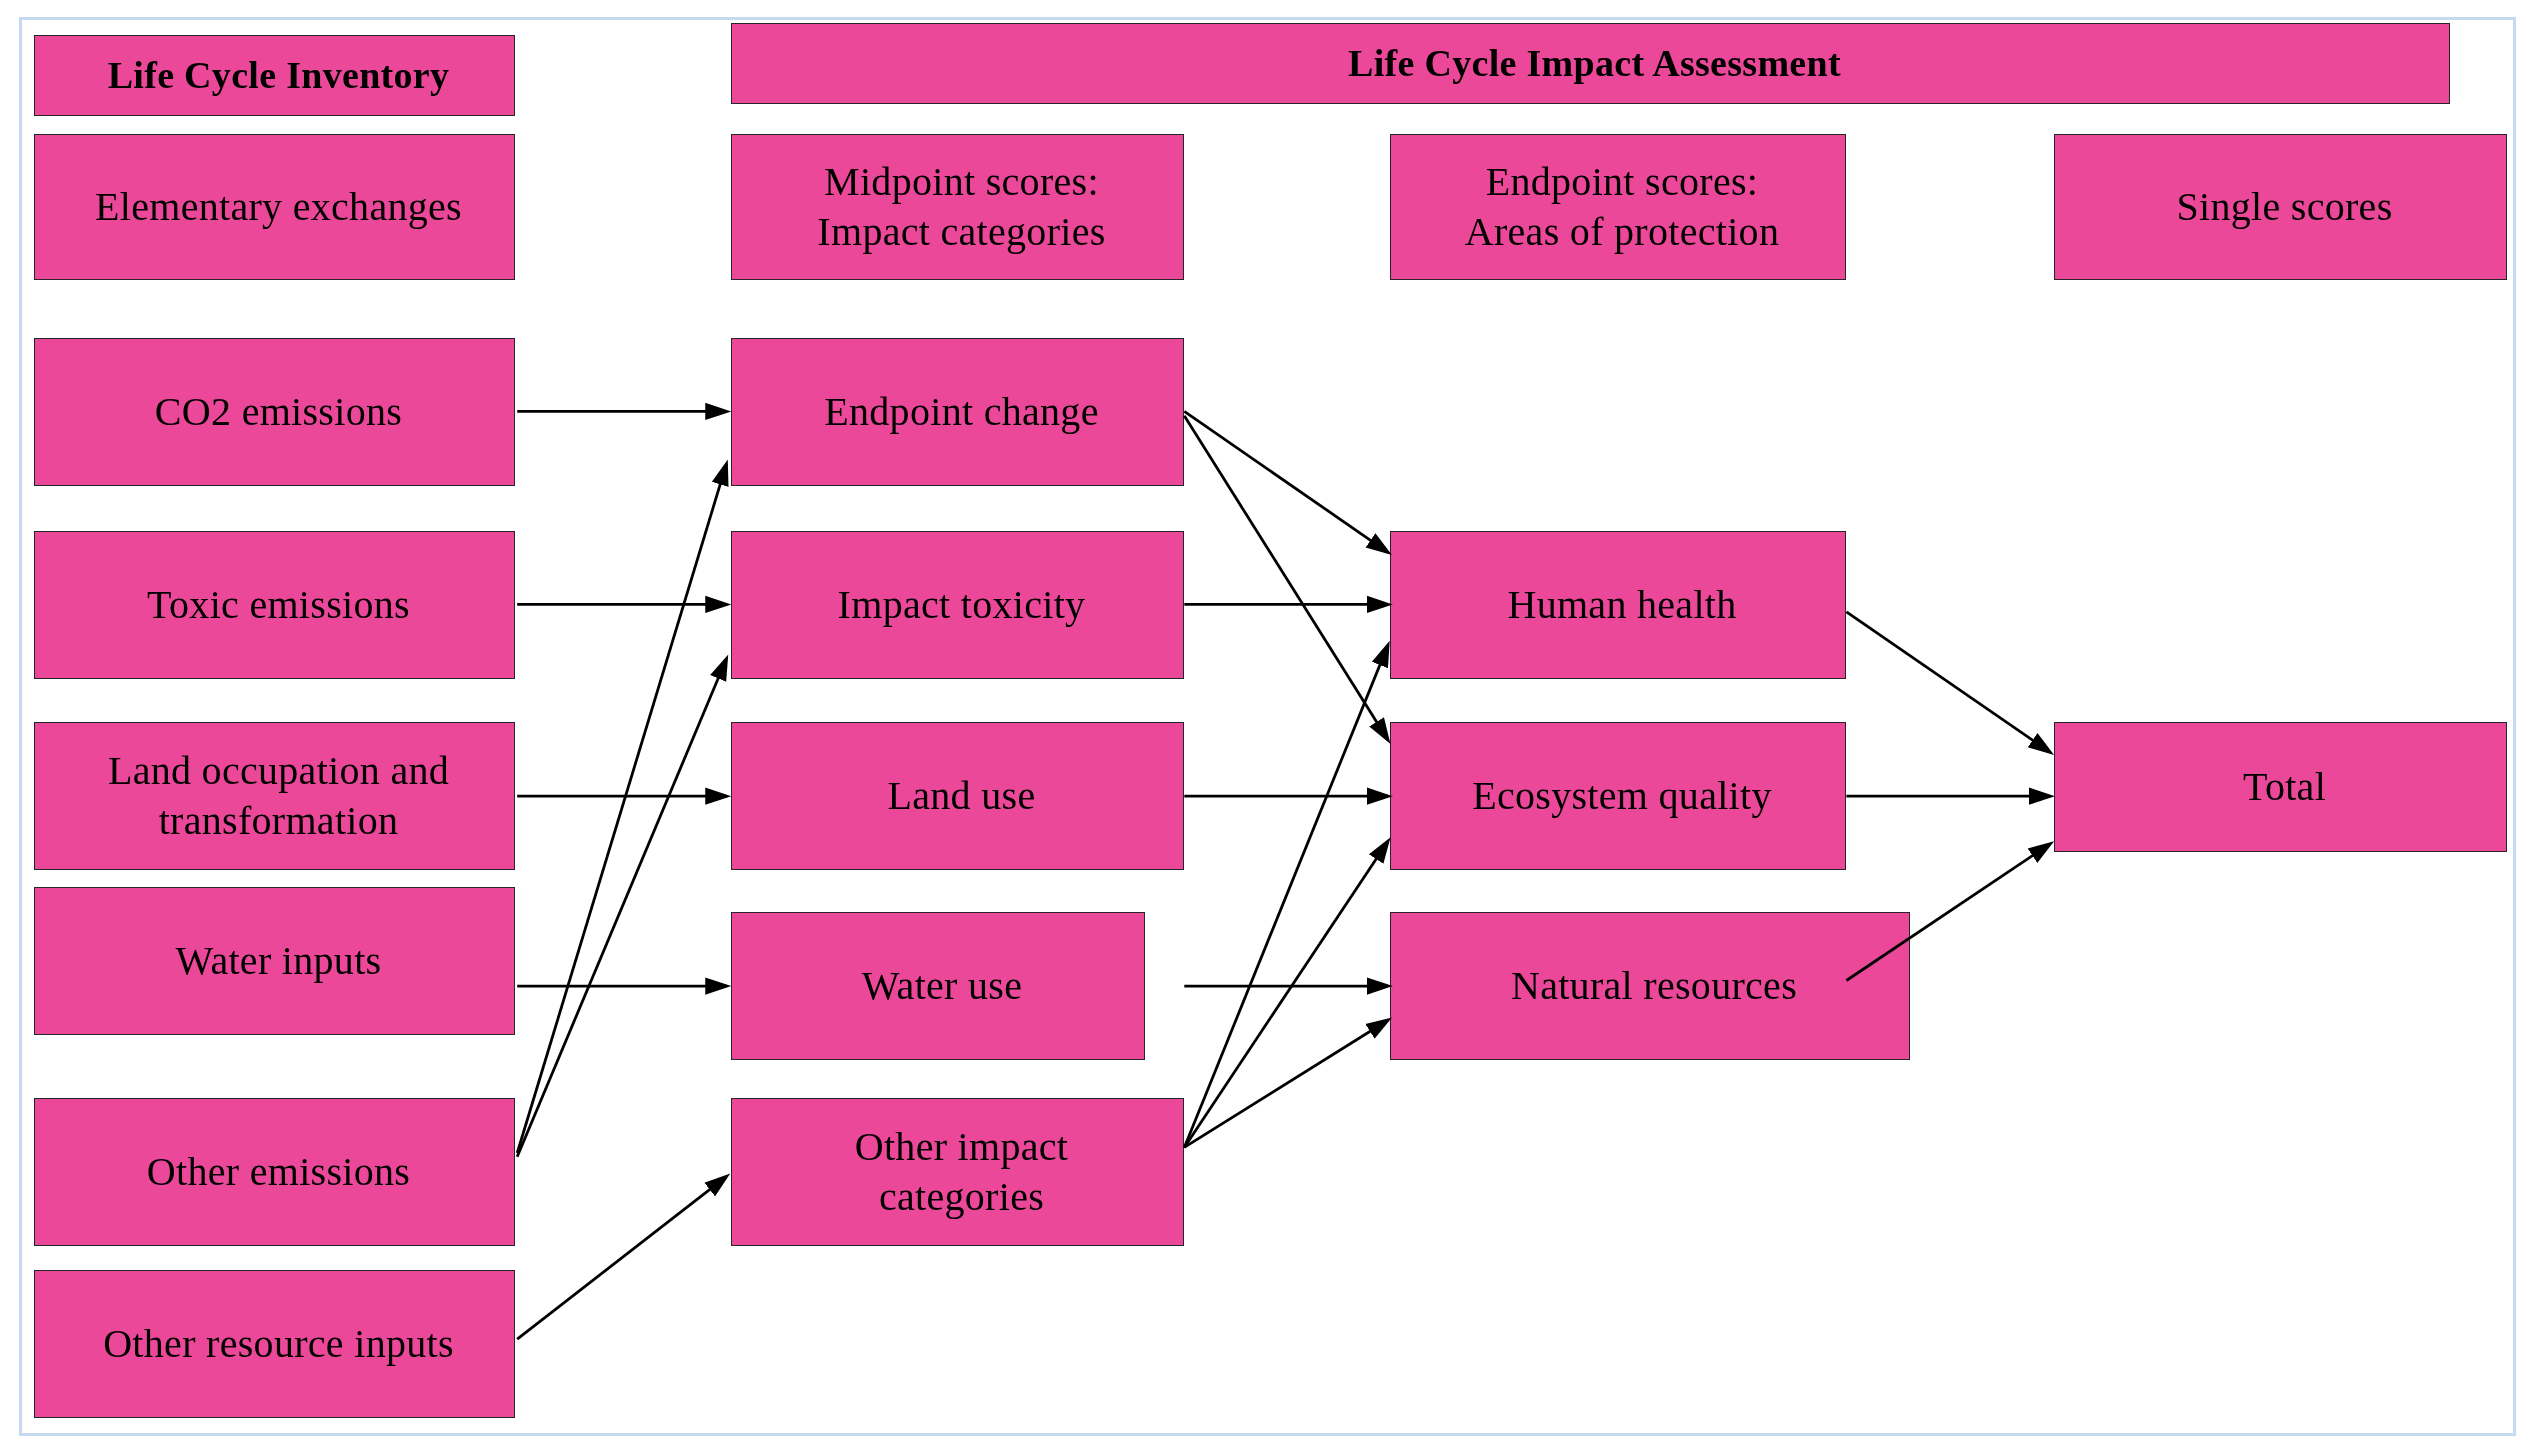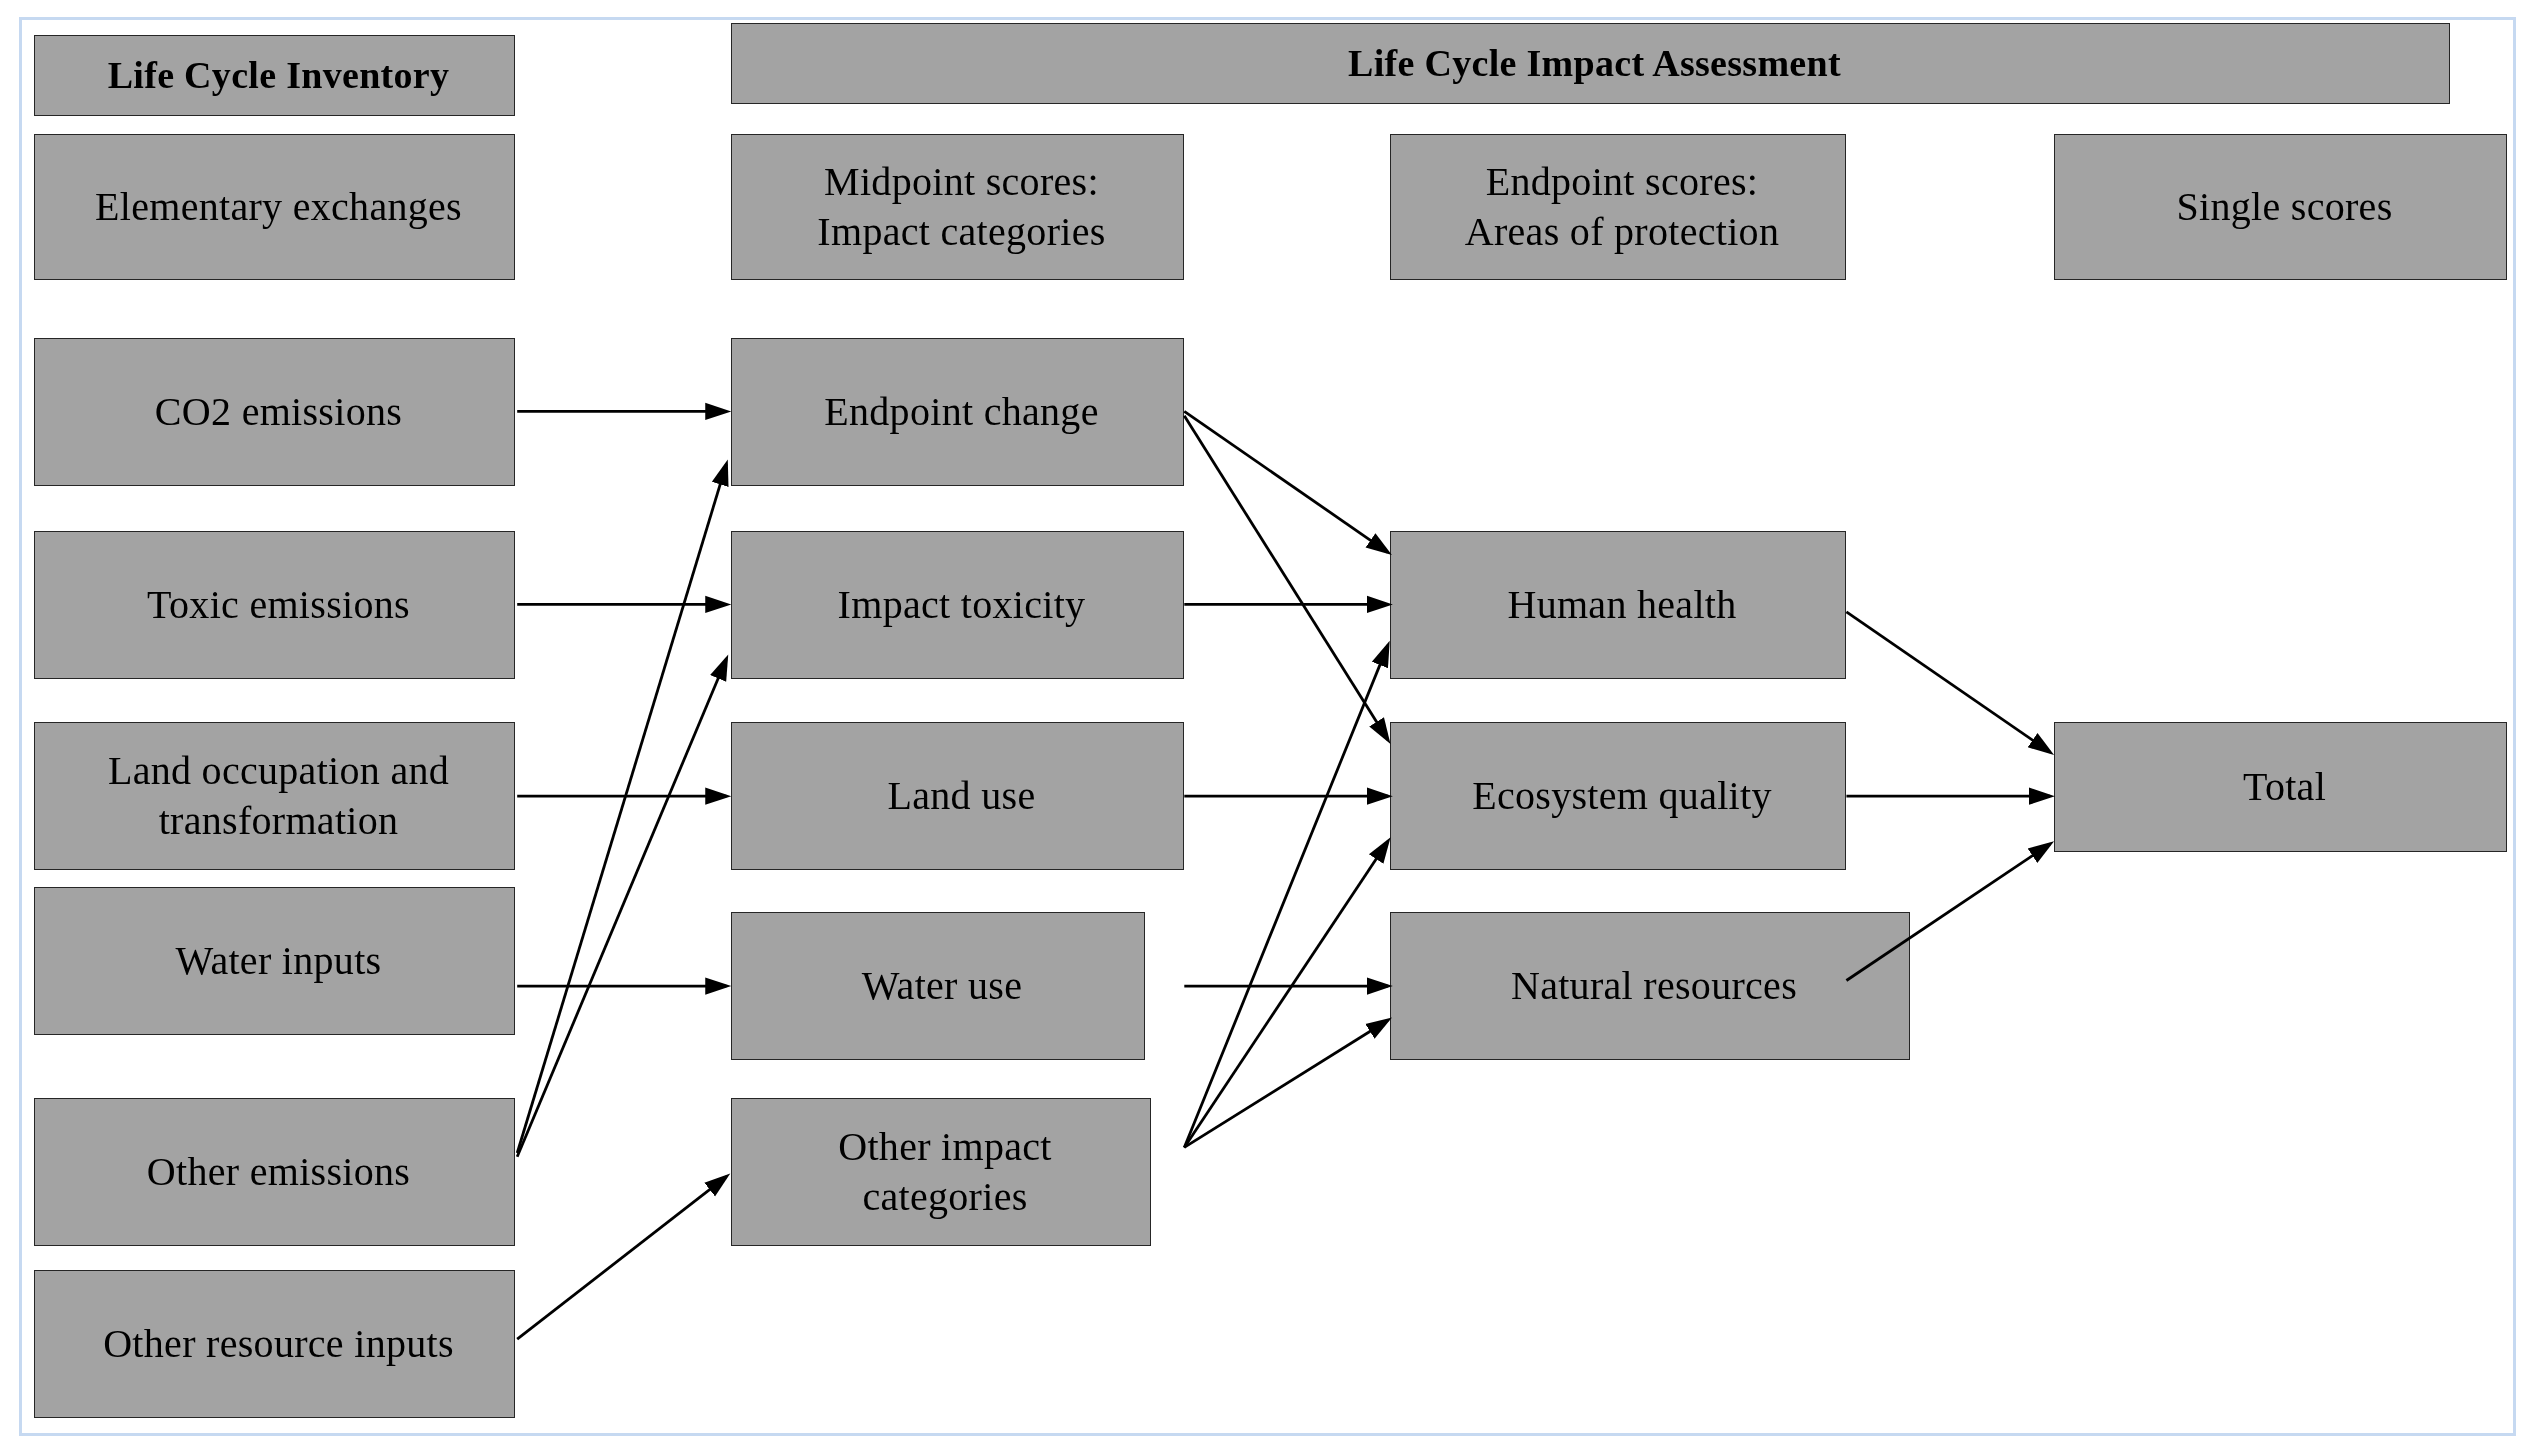--- a/index.html
+++ b/index.html
@@ -5,21 +5,21 @@
   html,body{margin:0;padding:0;background:#ffffff;}
   .stage{
     position:relative;width:2538px;height:1449px;background:#ffffff;
     font-family:"Liberation Serif","DejaVu Serif",serif;color:#000;overflow:hidden;
   }
   .frame{
     position:absolute;left:18.6px;top:17.4px;width:2497px;height:1419px;
     border:3.7px solid #c6d9f1;box-sizing:border-box;background:#ffffff;
   }
   .box{
-    position:absolute;box-sizing:border-box;background:#a3a3a3;
+    position:absolute;box-sizing:border-box;background:#ec4899;
     border:1.9px solid #262626;
     display:flex;align-items:center;justify-content:center;
     text-align:center;font-size:40px;line-height:1.25;
     white-space:pre-line;letter-spacing:0.3px;padding-left:8px;
   }
   .hdr{font-weight:bold;font-size:38px;}
   svg.edges{position:absolute;left:0;top:0;pointer-events:none;}
 </style>
 </head>
 <body>
@@ -43,21 +43,21 @@
   <div class="box" style="left:34px;top:722px;width:481px;height:148px">Land occupation and
 transformation</div>
   <div class="box" style="left:34px;top:887px;width:481px;height:148px">Water inputs</div>
   <div class="box" style="left:34px;top:1098px;width:481px;height:148px">Other emissions</div>
   <div class="box" style="left:34px;top:1270px;width:481px;height:148px">Other resource inputs</div>
 
   <div class="box" style="left:731px;top:338px;width:453px;height:148px">Endpoint change</div>
   <div class="box" style="left:731px;top:531px;width:453px;height:148px">Impact toxicity</div>
   <div class="box" style="left:731px;top:722px;width:453px;height:148px">Land use</div>
   <div class="box" style="left:731px;top:912px;width:414px;height:148px">Water use</div>
-  <div class="box" style="left:731px;top:1098px;width:420px;height:148px">Other impact
+  <div class="box" style="left:731px;top:1098px;width:453px;height:148px">Other impact
 categories</div>
 
   <div class="box" style="left:1390px;top:531px;width:456px;height:148px">Human health</div>
   <div class="box" style="left:1390px;top:722px;width:456px;height:148px">Ecosystem quality</div>
   <div class="box" style="left:1390px;top:912px;width:520px;height:148px">Natural resources</div>
 
   <div class="box" style="left:2054px;top:722px;width:453px;height:130px">Total</div>
 
   <svg class="edges" id="edges-svg" width="2538" height="1449" viewBox="0 0 4089 2335">
     <defs>

